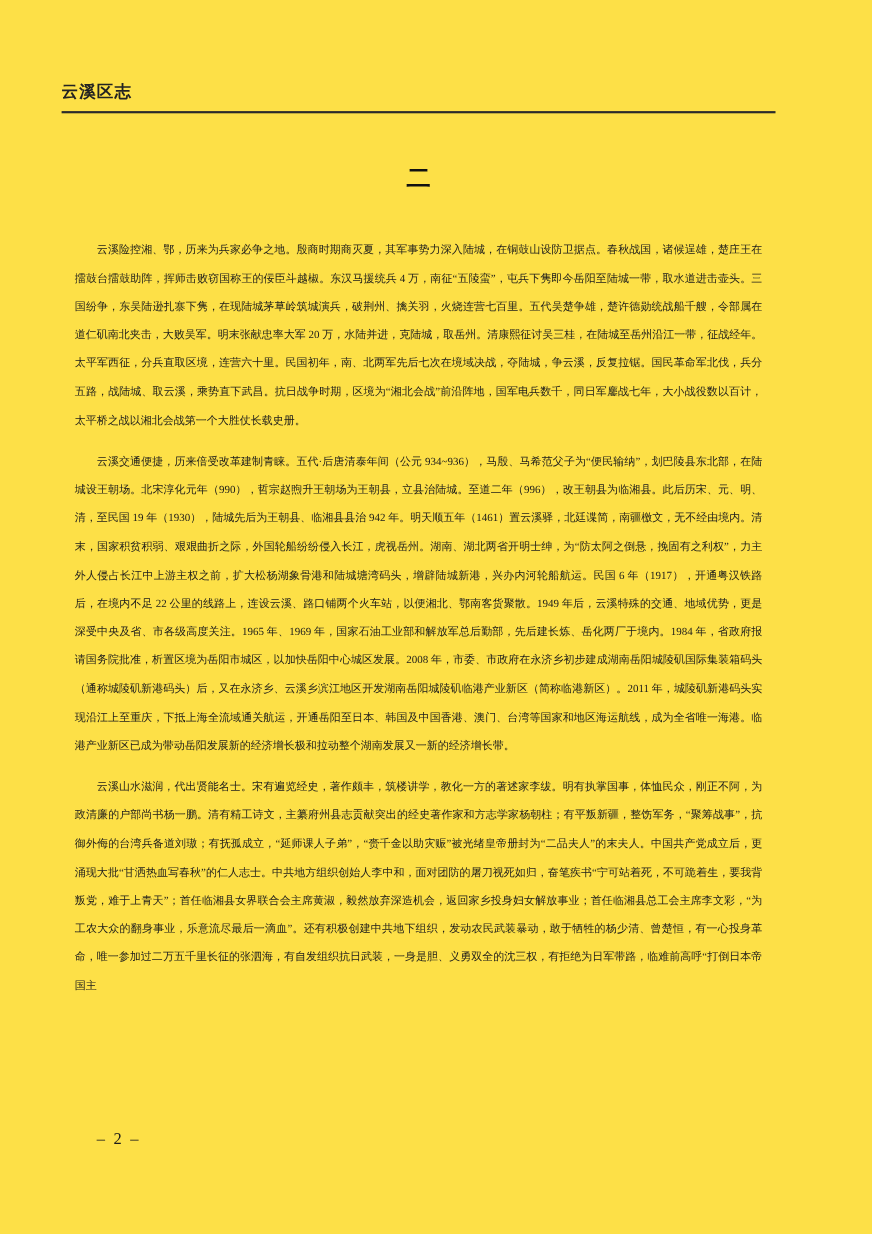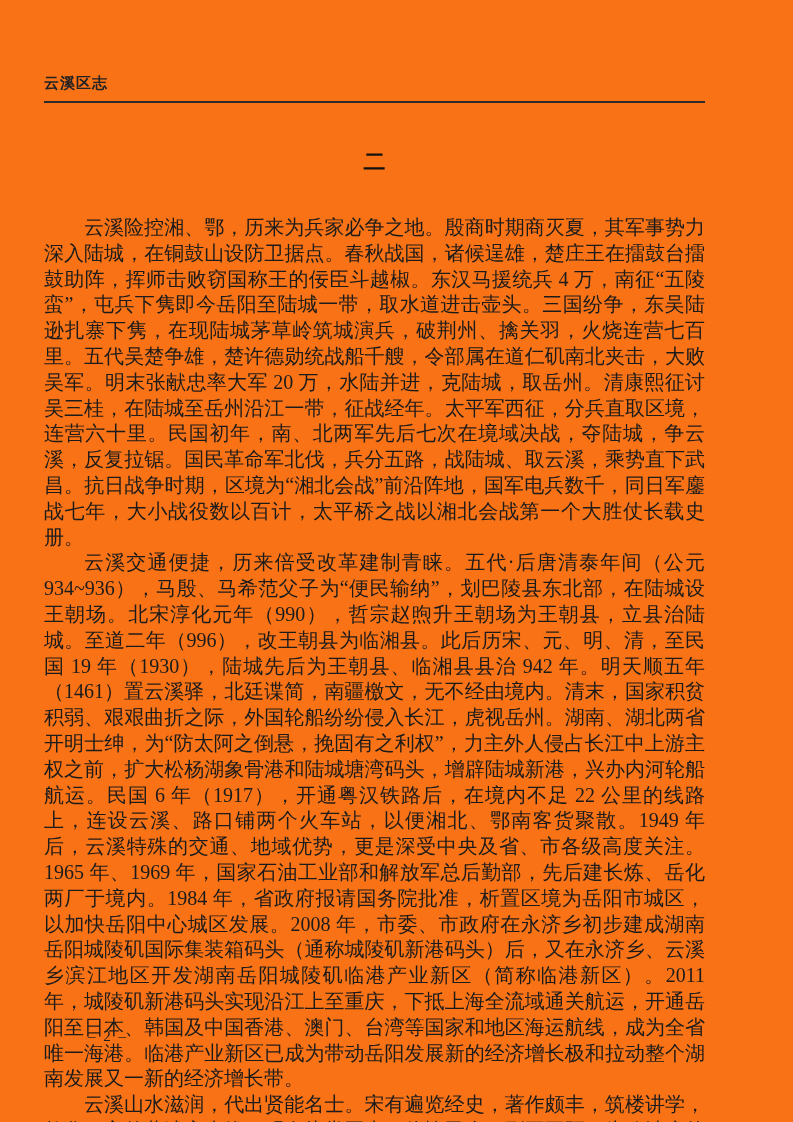--- a/index.html
+++ b/index.html
@@ -5,25 +5,25 @@
   html, body {
     margin: 0;
     padding: 0;
     background: #ffffff;
   }
   .page {
     position: relative;
     width: 793px;
     height: 1122px;
     margin: 0 auto;
-    background: #f97316;
+    background: #fde047;
     color: #1a1a1a;
     font-family: "Liberation Serif", serif;
     box-sizing: border-box;
-    padding: 74px 88px 0 44px;
+    padding: 74px 88px 0 56px;
     overflow: hidden;
   }
   .running-head {
     font-family: "Liberation Sans", sans-serif;
     font-weight: bold;
     font-size: 15px;
     letter-spacing: 1px;
     color: #222222;
     padding-bottom: 8px;
     border-bottom: 2px solid #2b2b2b;
@@ -34,22 +34,22 @@
     font-size: 22px;
     margin-top: 44px;
     height: 30px;
     line-height: 30px;
     color: #111111;
   }
   .body-text {
     margin-top: 38px;
   }
   .body-text p {
-    margin: 0;
-    font-size: 20px;
+    margin: 12px;
+    font-size: 10px;
     line-height: 25.8px;
     text-align: justify;
     text-justify: inter-ideograph;
     text-indent: 2em;
     color: #1b1b1b;
   }
   .page-number {
     position: absolute;
     left: 88px;
     top: 1028px;

